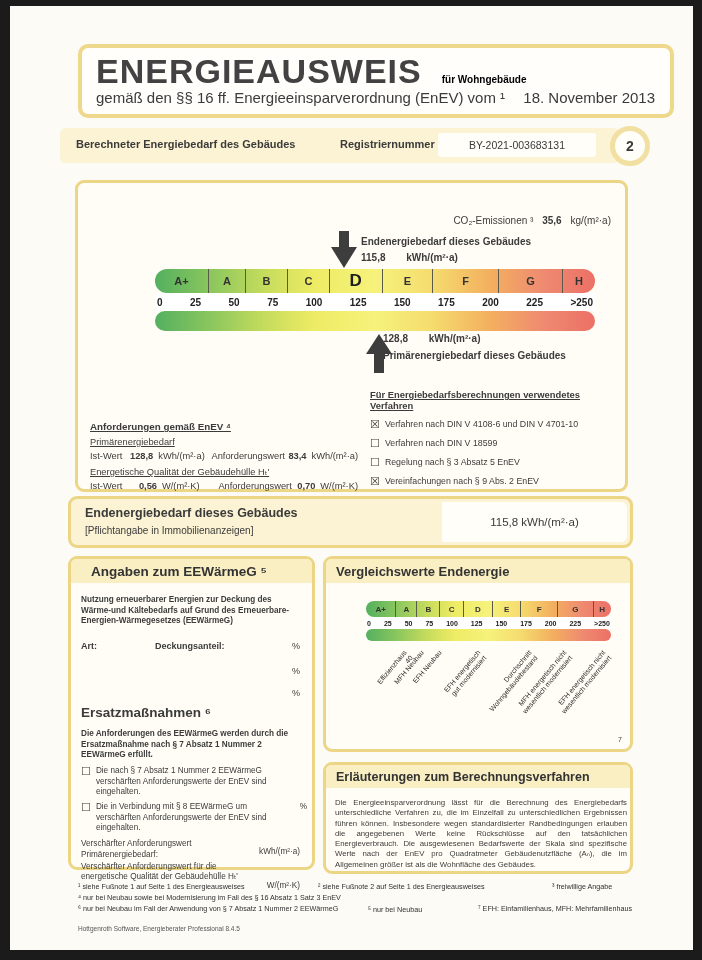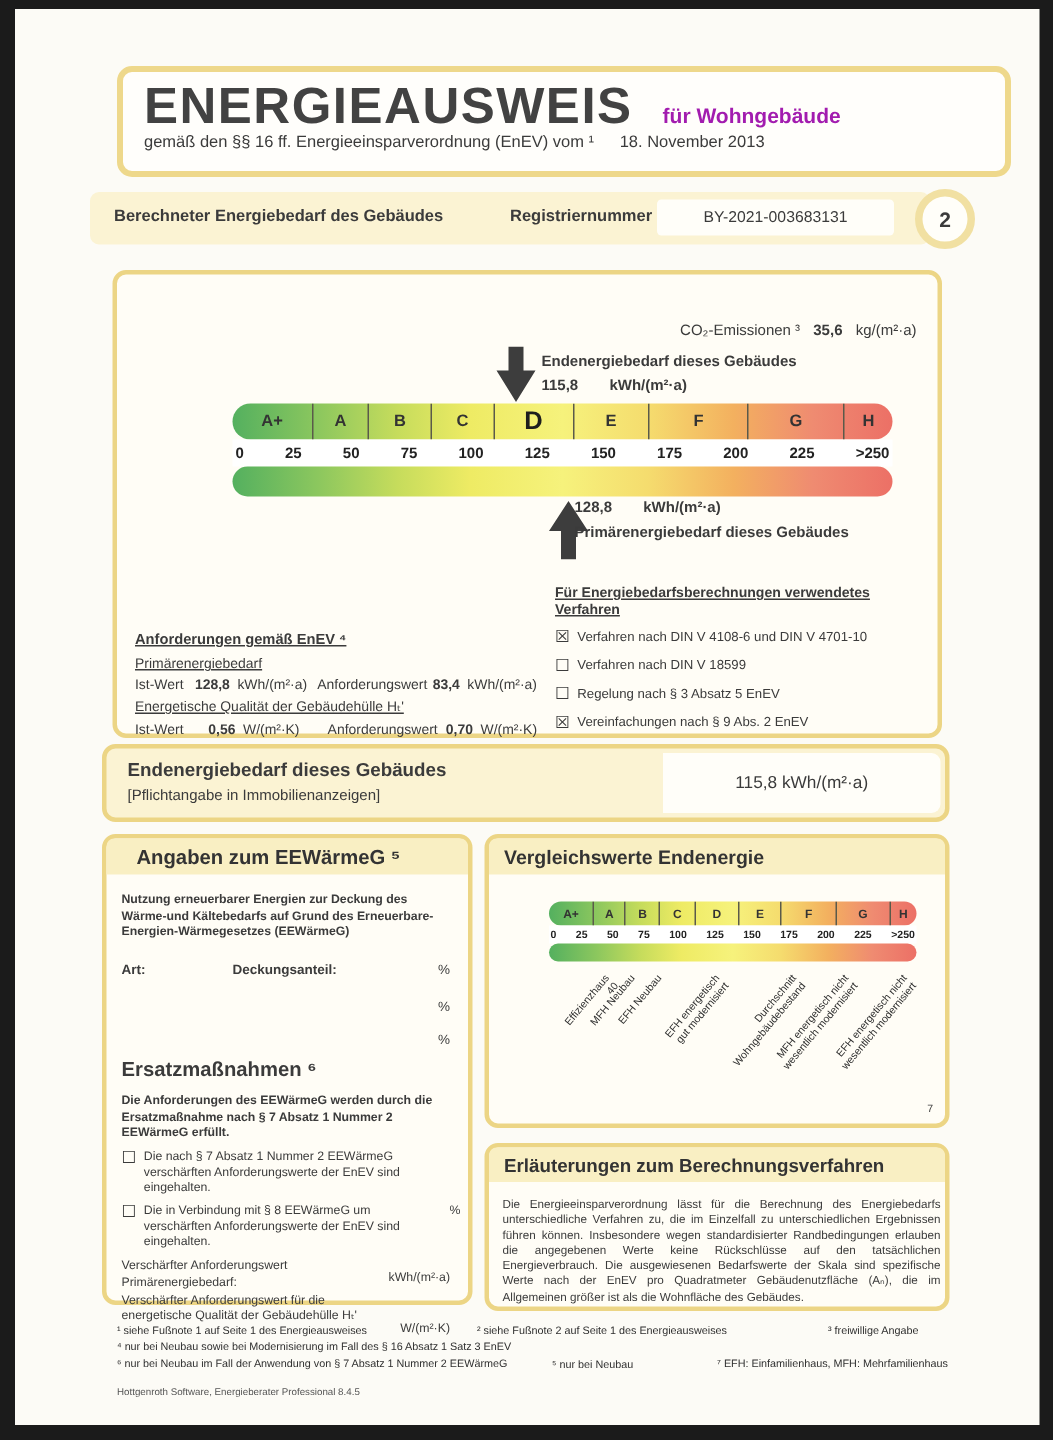--- a/index.html
+++ b/index.html
@@ -7,22 +7,22 @@
   .stage{position:relative;width:702px;height:960px;background:#1b1b1b;overflow:hidden;margin:0 auto;}
   .paper{position:absolute;left:10px;top:6px;right:9px;bottom:10px;background:#fcfbf6;}
   .b{font-weight:bold;}
   .u{text-decoration:underline;}
   .box{position:absolute;background:#fffdf6;border:3px solid #ecd585;border-radius:9px;box-sizing:border-box;}
   .strip{background:#f9efc3;border-radius:5px 5px 0 0;padding:5px 10px 4px;font-weight:bold;color:#333;}
   
   .title-box{position:absolute;left:78px;top:44px;width:596px;height:74px;background:#fffefb;border:4px solid #eed88b;border-radius:10px;box-sizing:border-box;padding:4px 14px;}
   .title-row{display:flex;align-items:baseline;gap:20px;}
   .big-title{font-size:34px;font-weight:bold;letter-spacing:1px;color:#424242;}
-  .sub-title{font-size:14px;font-weight:bold;color:#a21caf;}
-  .law-line{font-size:11px;margin-top:-2px;}
+  .sub-title{font-size:10px;font-weight:bold;color:#000000;}
+  .law-line{font-size:15px;margin-top:-2px;}
   .law-line .date{margin-left:14px;}
   
   .reg-row{position:absolute;left:60px;top:128px;width:560px;height:35px;background:#fbf3d3;border-radius:6px;}
   .reg-row .doc-type{position:absolute;left:16px;top:10px;font-size:11px;font-weight:bold;}
   .reg-row .reg-label{position:absolute;left:280px;top:10px;font-size:11px;font-weight:bold;}
   .reg-value-box{position:absolute;left:378px;top:5px;width:158px;height:24px;background:#fffef9;border-radius:3px;font-size:10.5px;display:flex;align-items:center;justify-content:center;}
   .page-circle{position:absolute;left:610px;top:126px;width:40px;height:40px;border-radius:50%;border:5px solid #f1e0a2;background:#fffef9;box-sizing:border-box;display:flex;align-items:center;justify-content:center;font-size:14px;font-weight:bold;}
   
   .eb-box{left:75px;top:180px;width:553px;height:312px;}
   .eb-strip{font-size:13px;}

